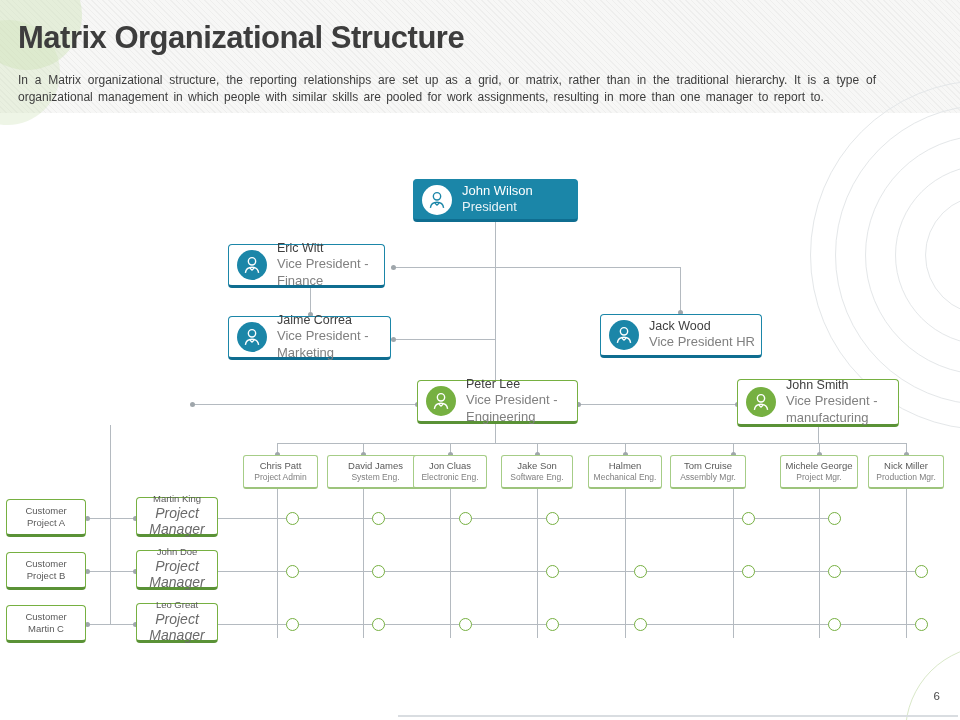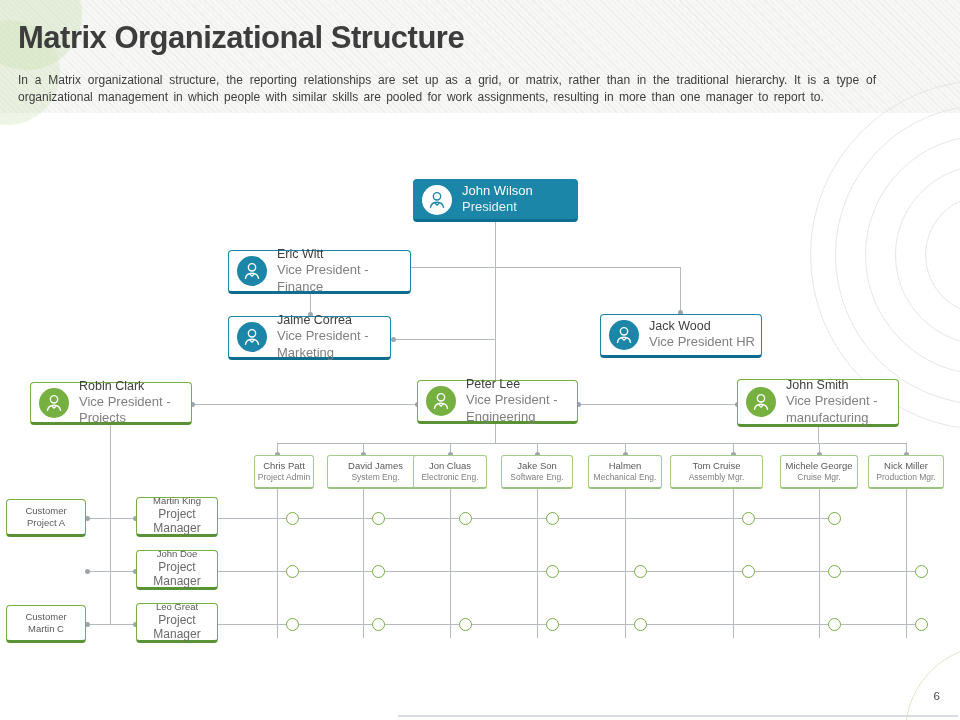--- a/index.html
+++ b/index.html
@@ -59,21 +59,21 @@
   .rtitle { font-size:8.5px; color:#7f7f7f; line-height:1.2; }
 
   .projbox { position:absolute; left:6px; width:80px; height:38px; z-index:3; background:#fff;
              border:1.5px solid var(--green); border-bottom:3px solid var(--green-dark);
              border-radius:4px; display:flex; align-items:center; justify-content:center;
              text-align:center; font-size:9.5px; color:#595959; line-height:1.3; padding:16px 8px; }
   .pmbox  { position:absolute; left:136px; width:82px; height:40px; z-index:3; background:#fff;
             border:1.5px solid var(--green); border-bottom:3px solid var(--green-dark);
             border-radius:4px; display:flex; flex-direction:column; align-items:center;
             justify-content:center; text-align:center; }
-  .pmbox .rname { font-size:9.5px; } .pmbox .rtitle { font-size:12px; color:#6a6a6a; }
+  .pmbox .rname { font-size:9.5px; } .pmbox .rtitle { font-size:14px; color:#6a6a6a;font-style:italic; }
 
   
   .footer-note { position:absolute; left:0; right:0; top:700px; text-align:center;
                  font-size:11px; color:#a9b1bd; }
   .page-num { position:absolute; right:20px; top:690px; font-size:11.5px; color:#4a4a4a; }
   .bottom-line { position:absolute; left:398px; top:715px; width:560px; height:2px;
                  background:#d9dde1; }
 </style>
 </head>
 <body>
@@ -178,21 +178,21 @@
           <path d="M4.8 20.5c.5-3.9 3.4-6 7.2-6s6.7 2.1 7.2 6"></path>
           <path d="M9.6 15.2 12 17.6l2.4-2.4"></path>
         </svg>
     </div>
     <div class="cinfo">
       <div class="cname">John Wilson</div>
       <div class="crole">President</div>
     </div>
   </div>
 
-  <div class="card teal" style="left:228px;top:250px;width:183px;height:44px">
+  <div class="card teal" style="left:228px;top:244px;width:157px;height:44px">
     <div class="avatar">
         <svg viewBox="0 0 24 24" fill="none" stroke="currentColor" stroke-width="1.5">
           <circle cx="12" cy="8" r="4"></circle>
           <path d="M4.8 20.5c.5-3.9 3.4-6 7.2-6s6.7 2.1 7.2 6"></path>
           <path d="M9.6 15.2 12 17.6l2.4-2.4"></path>
         </svg>
       </div>
     <div class="cinfo">
         <div class="cname">Eric Witt</div>
         <div class="crole">Vice President - Finance</div>
@@ -218,33 +218,20 @@
           <path d="M4.8 20.5c.5-3.9 3.4-6 7.2-6s6.7 2.1 7.2 6"></path>
           <path d="M9.6 15.2 12 17.6l2.4-2.4"></path>
         </svg>
       </div>
     <div class="cinfo">
         <div class="cname">Jaime Correa</div>
         <div class="crole">Vice President - Marketing</div>
       </div>
   </div>
 
-  <div class="card green" style="left:30px;top:382px;width:162px;height:43px">
-    <div class="avatar">
-        <svg viewBox="0 0 24 24" fill="none" stroke="currentColor" stroke-width="1.5">
-          <circle cx="12" cy="8" r="4"></circle>
-          <path d="M4.8 20.5c.5-3.9 3.4-6 7.2-6s6.7 2.1 7.2 6"></path>
-          <path d="M9.6 15.2 12 17.6l2.4-2.4"></path>
-        </svg>
-      </div>
-    <div class="cinfo">
-        <div class="cname">Robin Clark</div>
-        <div class="crole">Vice President - Projects</div>
-      </div>
-  </div>
   <div class="card green" style="left:417px;top:380px;width:161px;height:44px">
     <div class="avatar">
         <svg viewBox="0 0 24 24" fill="none" stroke="currentColor" stroke-width="1.5">
           <circle cx="12" cy="8" r="4"></circle>
           <path d="M4.8 20.5c.5-3.9 3.4-6 7.2-6s6.7 2.1 7.2 6"></path>
           <path d="M9.6 15.2 12 17.6l2.4-2.4"></path>
         </svg>
       </div>
     <div class="cinfo">
         <div class="cname">Peter Lee</div>
@@ -258,56 +245,59 @@
           <path d="M4.8 20.5c.5-3.9 3.4-6 7.2-6s6.7 2.1 7.2 6"></path>
           <path d="M9.6 15.2 12 17.6l2.4-2.4"></path>
         </svg>
       </div>
     <div class="cinfo">
         <div class="cname">John Smith</div>
         <div class="crole wrap">Vice President - manufacturing</div>
       </div>
   </div>
 
-  <div class="rolebox" style="left:254px;width:60px">
+  <div class="rolebox" style="left:243px;width:75px">
       <div class="rname">Chris Patt</div>
       <div class="rtitle">Project Admin</div>
     </div>
   <div class="rolebox" style="left:327px;width:97px">
       <div class="rname">David James</div>
       <div class="rtitle">System Eng.</div>
     </div>
   <div class="rolebox" style="left:413px;width:74px">
       <div class="rname">Jon Cluas</div>
       <div class="rtitle">Electronic Eng.</div>
     </div>
   <div class="rolebox" style="left:501px;width:72px">
       <div class="rname">Jake Son</div>
       <div class="rtitle">Software Eng.</div>
     </div>
   <div class="rolebox" style="left:588px;width:74px">
       <div class="rname">Halmen</div>
       <div class="rtitle">Mechanical Eng.</div>
     </div>
-  <div class="rolebox" style="left:670px;width:93px">
+  <div class="rolebox" style="left:670px;width:76px">
       <div class="rname">Tom Cruise</div>
       <div class="rtitle">Assembly Mgr.</div>
     </div>
   <div class="rolebox" style="left:780px;width:78px">
       <div class="rname">Michele George</div>
-      <div class="rtitle">Cruise Mgr.</div>
+      <div class="rtitle">Project Mgr.</div>
     </div>
   <div class="rolebox" style="left:868px;width:76px">
       <div class="rname">Nick Miller</div>
       <div class="rtitle">Production Mgr.</div>
     </div>
 
   <div class="projbox" style="top:499px">
       <span>Customer Project A</span>
     </div>
+  <div class="projbox" style="top:552px">
+      <span>Customer Project B</span>
+    </div>
   <div class="projbox" style="top:605px">
       <span>Customer Martin C</span>
     </div>
 
   <div class="pmbox" style="top:497px">
       <div class="rname">Martin King</div>
       <div class="rtitle">Project Manager</div>
     </div>
   <div class="pmbox" style="top:550px">
       <div class="rname">John Doe</div>

